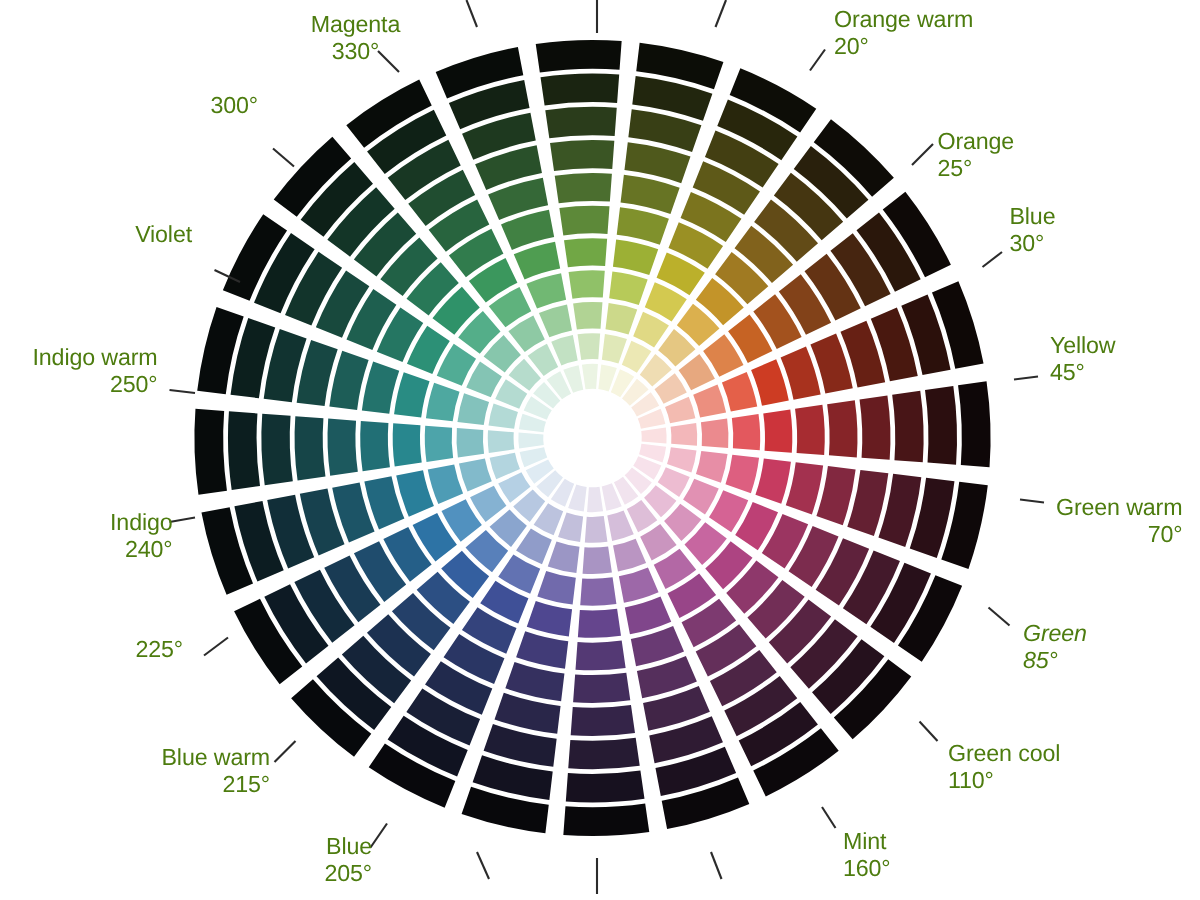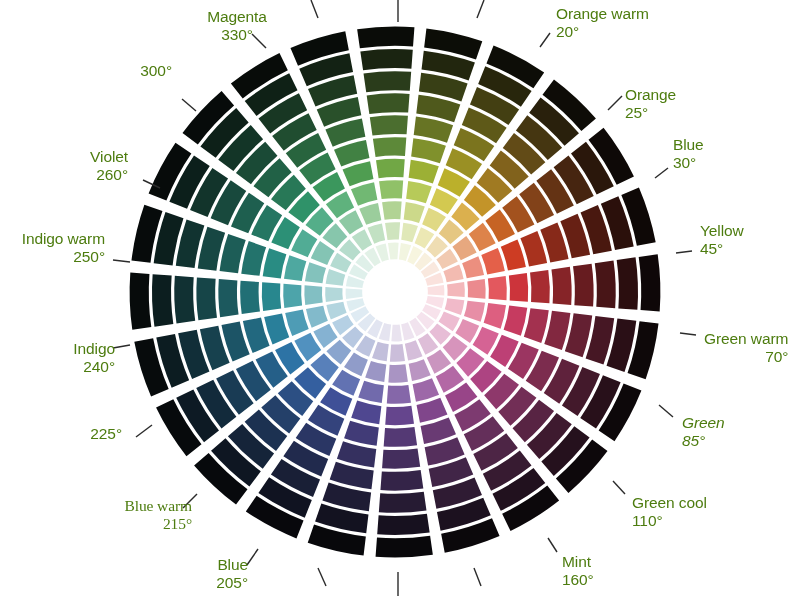--- a/index.html
+++ b/index.html
@@ -347,34 +347,33 @@
   <div id="labels">
       <div class="lbl c" style="top: 8px; left: 177px; width: 120px;">
         <span class="nm">Magenta</span>
         <span class="dg">330°</span>
       </div>
       <div class="lbl r" style="top: 62px; left: 0px; width: 172px;">
         <span class="dg">300°</span>
       </div>
       <div class="lbl r" style="top: 148px; left: 0px; width: 128px;">
         <span class="nm">Violet</span>
-        <span class="dg">260°</span>
       </div>
       <div class="lbl r" style="top: 230px; left: 0px; width: 105px;">
         <span class="nm">Indigo warm</span>
         <span class="dg">250°</span>
       </div>
       <div class="lbl r" style="top: 340px; left: 0px; width: 103px; margin-left: 12px;">
         <span class="nm">Indigo</span>
         <span class="dg">240°</span>
       </div>
       <div class="lbl r" style="top: 425px; left: 0px; width: 122px;">
         <span class="dg">225°</span>
       </div>
-      <div class="lbl r" style="top: 497px; left: 12px; width: 180px; font-family: Liberation Serif, serif;">
+      <div class="lbl r" style="top: 497px; left: 0px; width: 180px;">
         <span class="nm">Blue warm</span>
         <span class="dg">215°</span>
       </div>
       <div class="lbl r" style="top: 556px; left: 0px; width: 248px;">
         <span class="nm">Blue</span>
         <span class="dg">205°</span>
       </div>
       <div class="lbl l" style="top: 5px; left: 556px;">
         <span class="nm">Orange warm</span>
         <span class="dg">20°</span>

